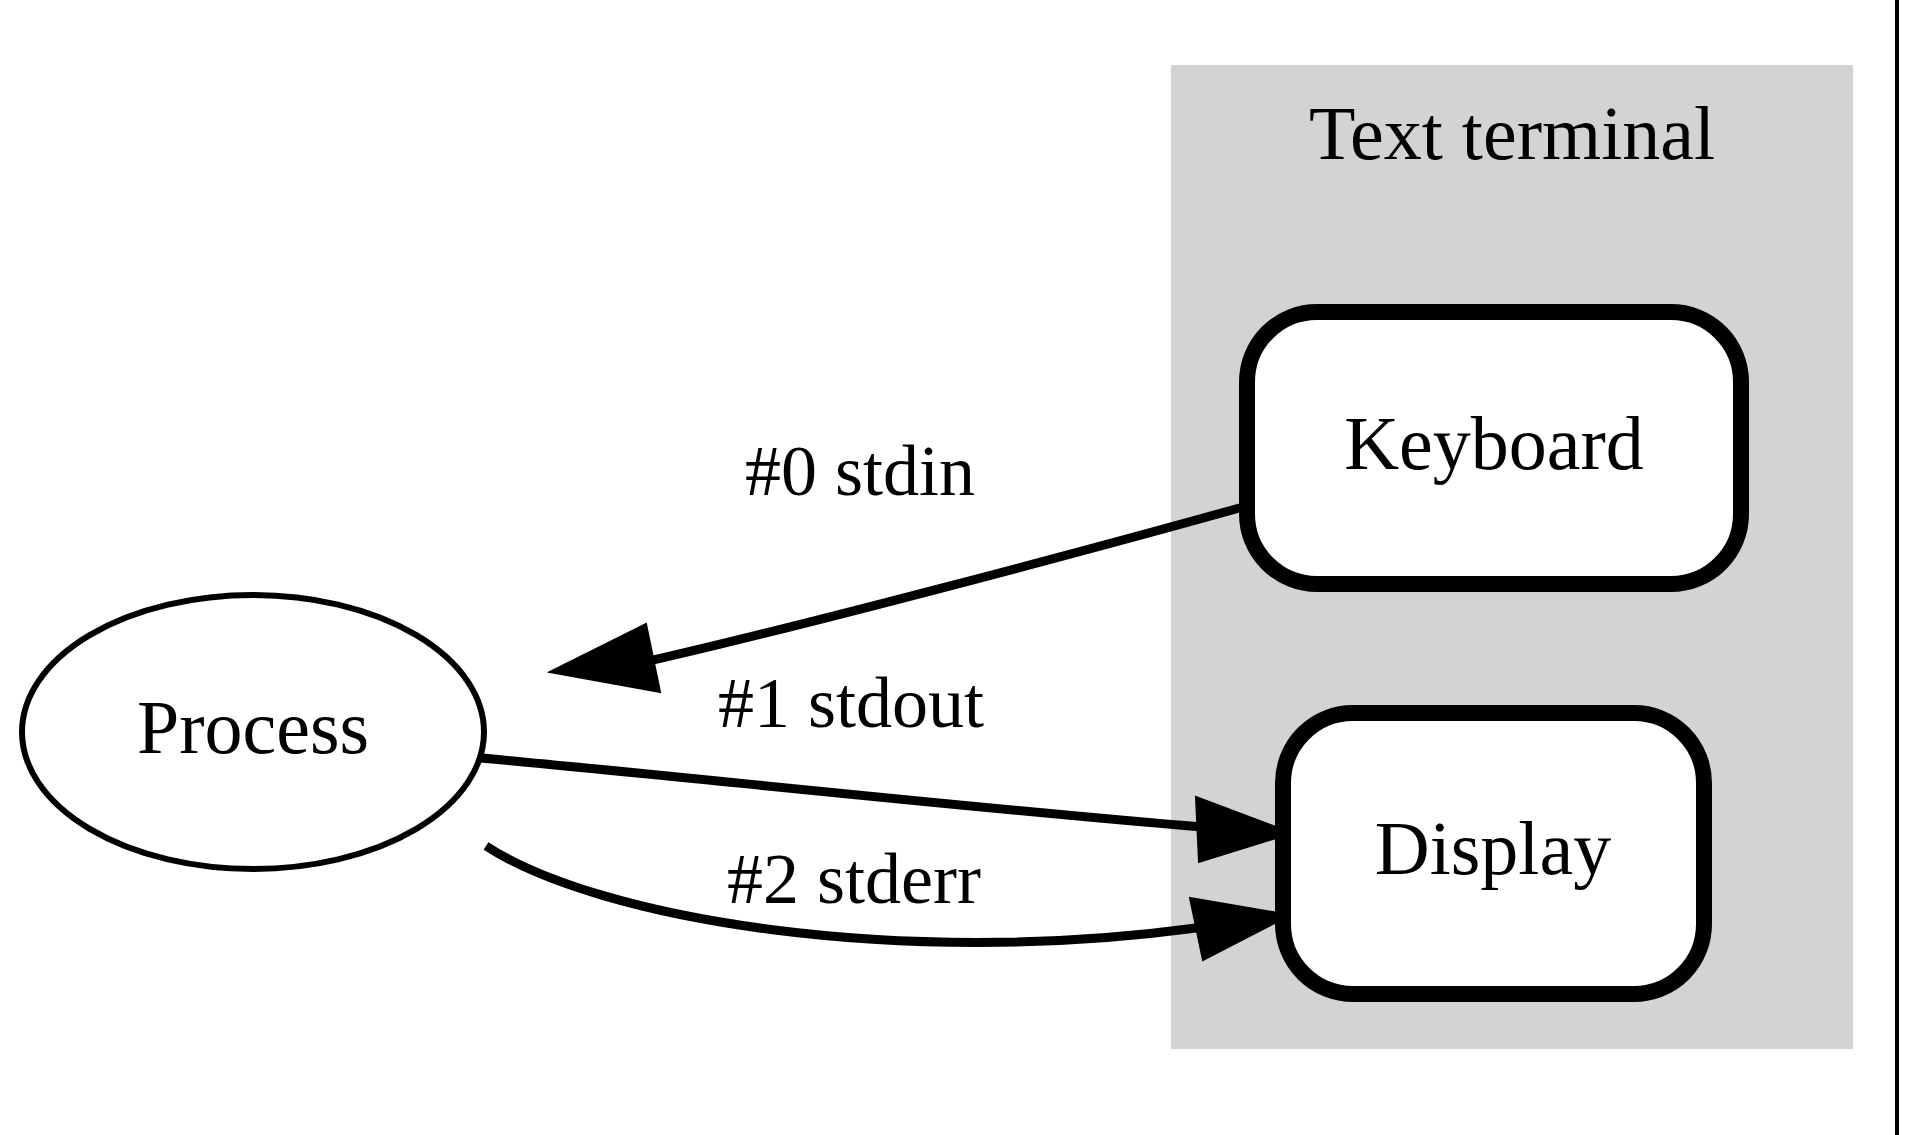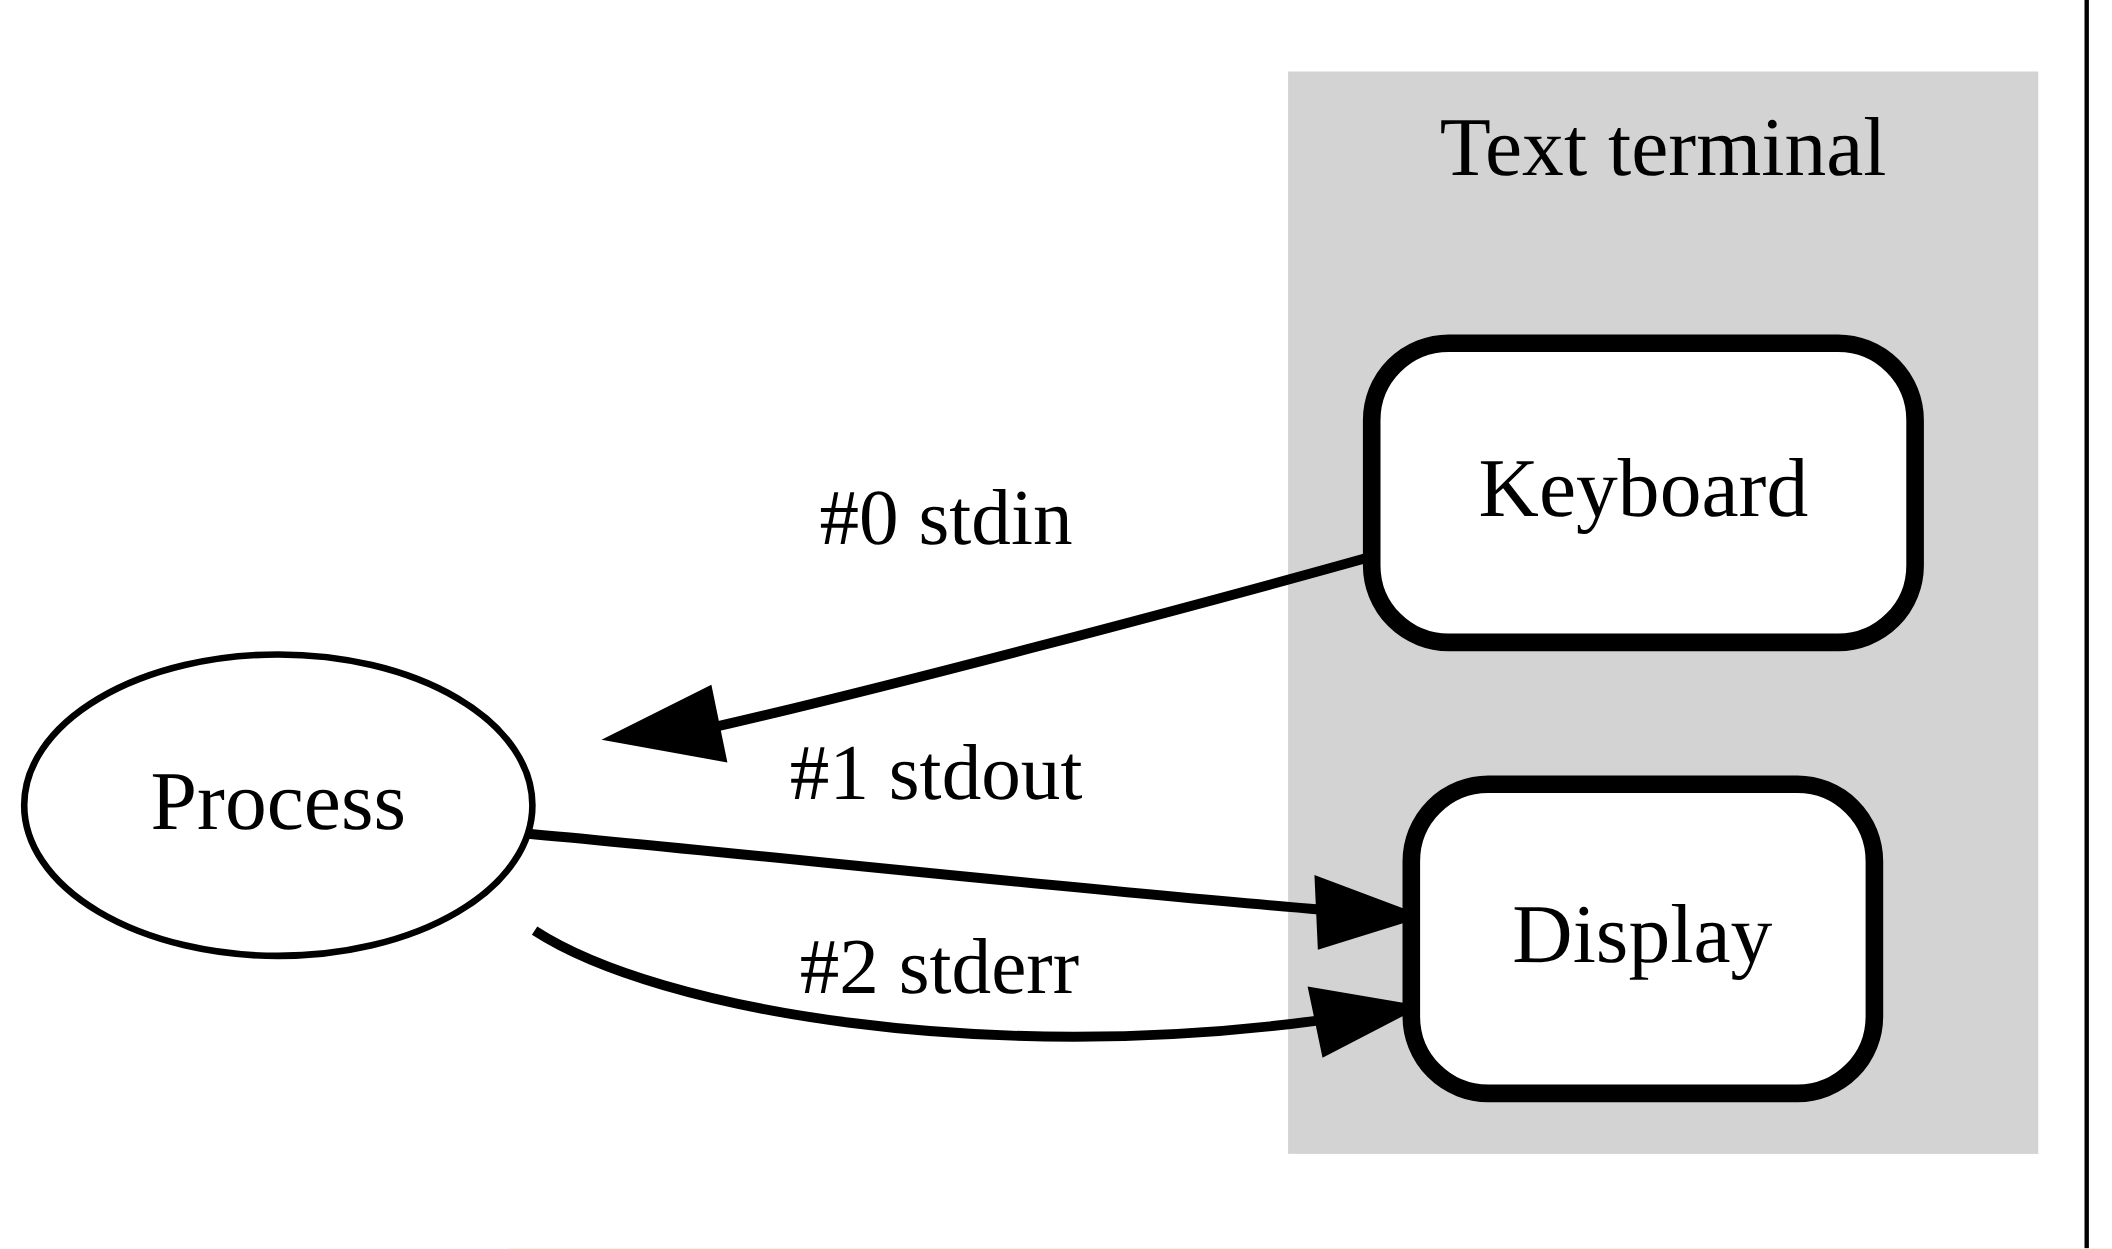--- a/index.html
+++ b/index.html
@@ -10,21 +10,21 @@
   body {
     width: 1920px;
     height: 1135px;
     overflow: hidden;
     font-family: "Liberation Serif", "DejaVu Serif", serif;
   }
   #canvas-root {
     position: relative;
     width: 1920px;
     height: 1135px;
-    background: #bef264;
+    background: #0f766e;
   }
   #diagram-svg {
     display: block;
     width: 1920px;
     height: 1135px;
   }
   .node-label,
   .edge-label,
   .cluster-label {
     font-family: "Liberation Serif", "DejaVu Serif", serif;

